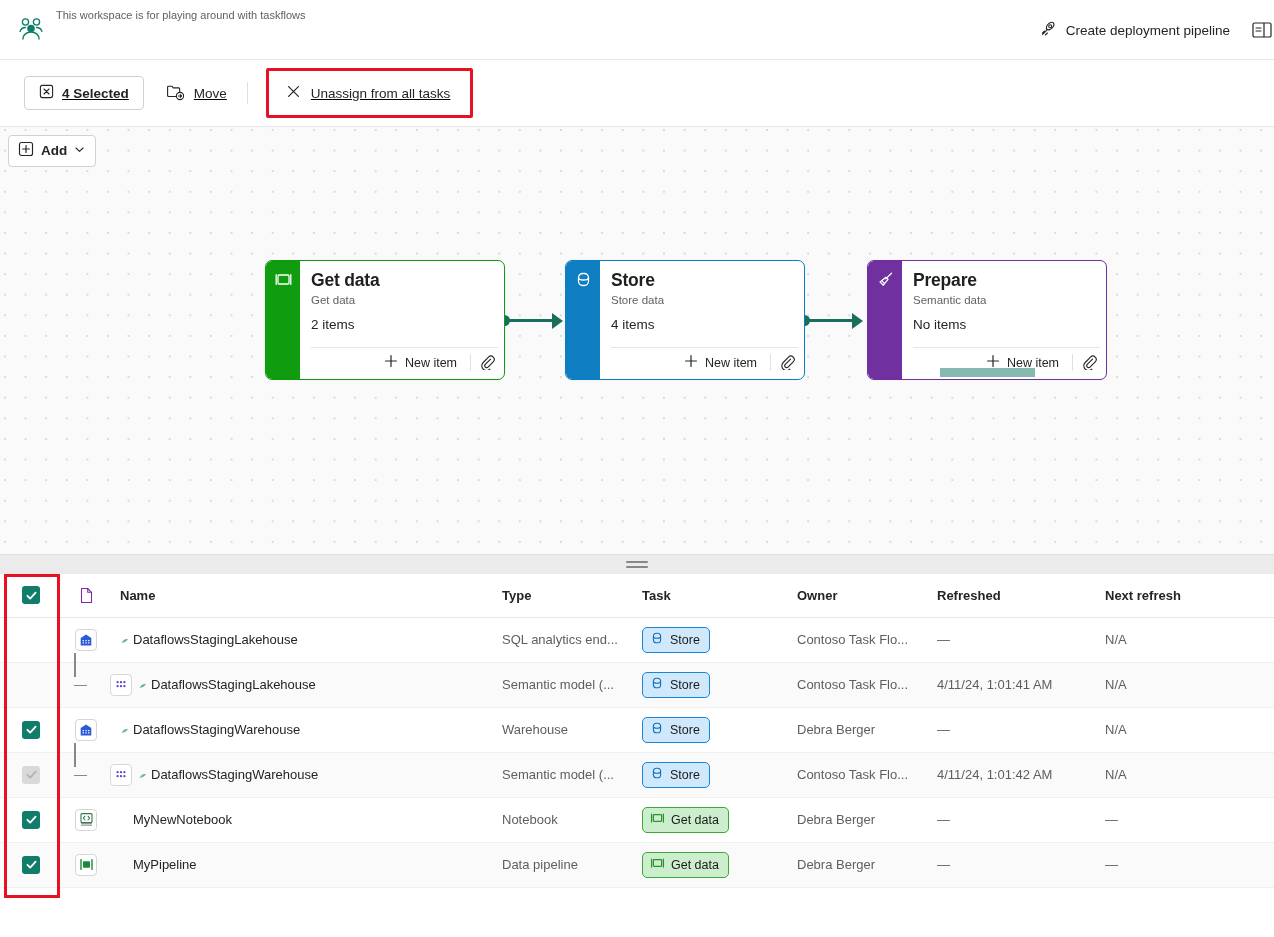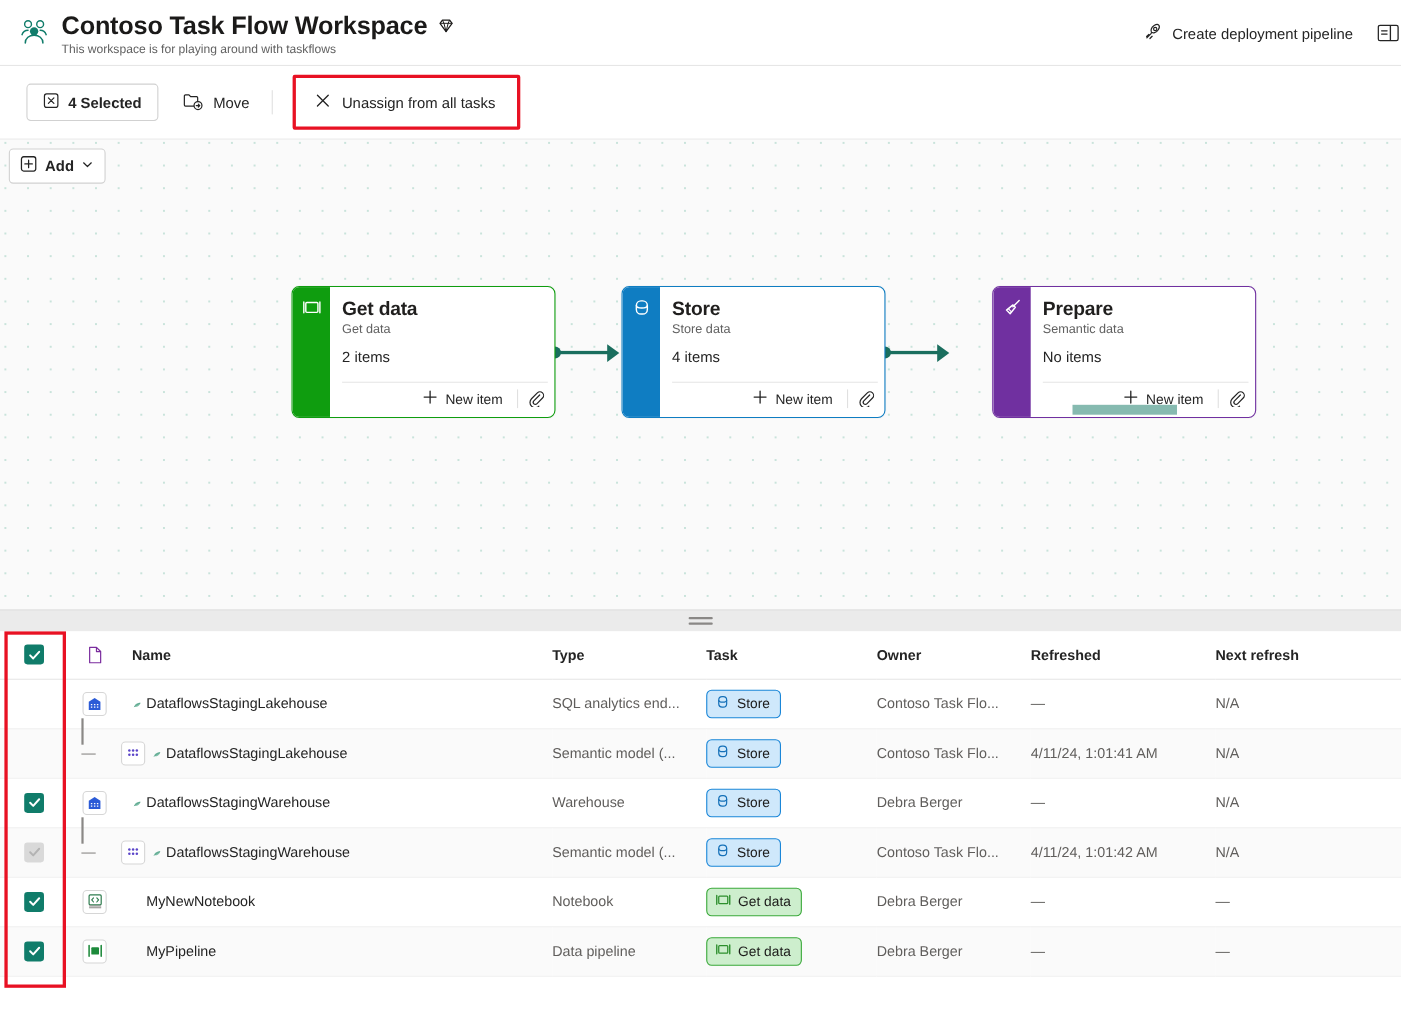--- a/index.html
+++ b/index.html
@@ -40,21 +40,21 @@
     height:32px; padding:0 10px; border-radius:4px;
     font-size:13.5px; color:#242424; cursor:pointer; white-space:nowrap;
   }
   .hdr-icon-only { width:34px; height:32px; display:flex; align-items:center;
                    justify-content:center; overflow:hidden; }
 
   
   .cmdbar {
     position:absolute; top:60px; left:0; width:1274px; height:67px;
     background:#fff; border-bottom:1px solid #e6e6e6;
-    display:flex; align-items:center; padding-left:24px;
+    display:flex; align-items:center; padding-left:24px;text-decoration:underline;
   }
   .pill-btn {
     display:flex; align-items:center; gap:8px;
     height:34px; padding:0 14px;
     border:1px solid #d1d1d1; border-radius:4px; background:#fff;
     font-size:13.5px; font-weight:600; color:#242424; cursor:pointer;
   }
   .plain-btn {
     display:flex; align-items:center; gap:9px;
     height:34px; padding:0 10px; border-radius:4px; background:transparent;
@@ -114,21 +114,21 @@
     font-size:12.5px; color:#242424; cursor:pointer;
     padding:2px 7px; border-radius:3px;
   }
   .foot-sep { width:1px; height:17px; background:#e0e0e0; margin:0 6px; }
   .clip-btn { padding:2px 3px; border-radius:3px; cursor:pointer; display:flex; }
 
   #card-get   { left:265px; border:1.5px solid #0f9d0f; }
   #card-get   .card-rail { background:#0f9d0f; }
   #card-store { left:565px; border:1.5px solid #0f7dc2; }
   #card-store .card-rail { background:#0f7dc2; }
-  #card-prep  { left:902px; border:1.5px solid #7030a0;justify-content:center; }
+  #card-prep  { left:867px; border:1.5px solid #7030a0;justify-content:center; }
   #card-prep  .card-rail { background:#7030a0; }
 
   .prep-bar {
     position:absolute; left:72px; bottom:2px; width:95px; height:9px;
     background:#86bab0;
   }
 
   
   .conn { position:absolute; height:3px; background:#1a6e5e; }
   .conn-dot { position:absolute; width:11px; height:11px; border-radius:50%;
@@ -232,29 +232,20 @@
         <svg width="30" height="30" viewBox="0 0 30 30">
           <circle cx="9.5" cy="8" r="3.1" fill="none" stroke="#107c6a" stroke-width="1.3"></circle>
           <circle cx="20.5" cy="8" r="3.1" fill="none" stroke="#107c6a" stroke-width="1.3"></circle>
           <circle cx="15" cy="14.5" r="3.8" fill="#107c6a"></circle>
           <path d="M4 17.5c1-3 3.3-4 5.5-4" fill="none" stroke="#107c6a" stroke-width="1.3" stroke-linecap="round"></path>
           <path d="M26 17.5c-1-3-3.3-4-5.5-4" fill="none" stroke="#107c6a" stroke-width="1.3" stroke-linecap="round"></path>
           <path d="M7 25c0-4.4 3.6-7 8-7s8 2.6 8 7" fill="none" stroke="#107c6a" stroke-width="1.4" stroke-linecap="round"></path>
         </svg>
       </div>
       <div class="ws-titleblock">
-        <div class="ws-title-row">
-          <div class="ws-title">Contoso Task Flow Workspace</div>
-          <span class="ws-gem">
-            <svg width="17" height="17" viewBox="0 0 17 17">
-              <path d="M3 6.2l2.2-3h6.6l2.2 3-5.5 7.6L3 6.2z" fill="none" stroke="#1b1a19" stroke-width="1.1" stroke-linejoin="round"></path>
-              <path d="M3 6.2h11.2M5.2 3.2L6.6 6.2l1.9 7.6M11.8 3.2L10.4 6.2 8.5 13.8" fill="none" stroke="#1b1a19" stroke-width="0.9"></path>
-            </svg>
-          </span>
-        </div>
         <div class="ws-sub">This workspace is for playing around with taskflows</div>
       </div>
     </div>
 
     <div class="hdr-right">
       <div class="hdr-btn">
         <span>
           <svg width="18" height="18" viewBox="0 0 18 18">
             <path d="M8.2 9.8C6.6 8.2 7.4 5 10.2 3.2c1.6-1 3.4-1.2 4.2-0.4.8.8.6 2.6-.4 4.2-1.8 2.8-5 3.6-6.6 2z" fill="none" stroke="#242424" stroke-width="1.1"></path>
             <circle cx="11.2" cy="6.3" r="1.5" fill="none" stroke="#242424" stroke-width="1.1"></circle>

